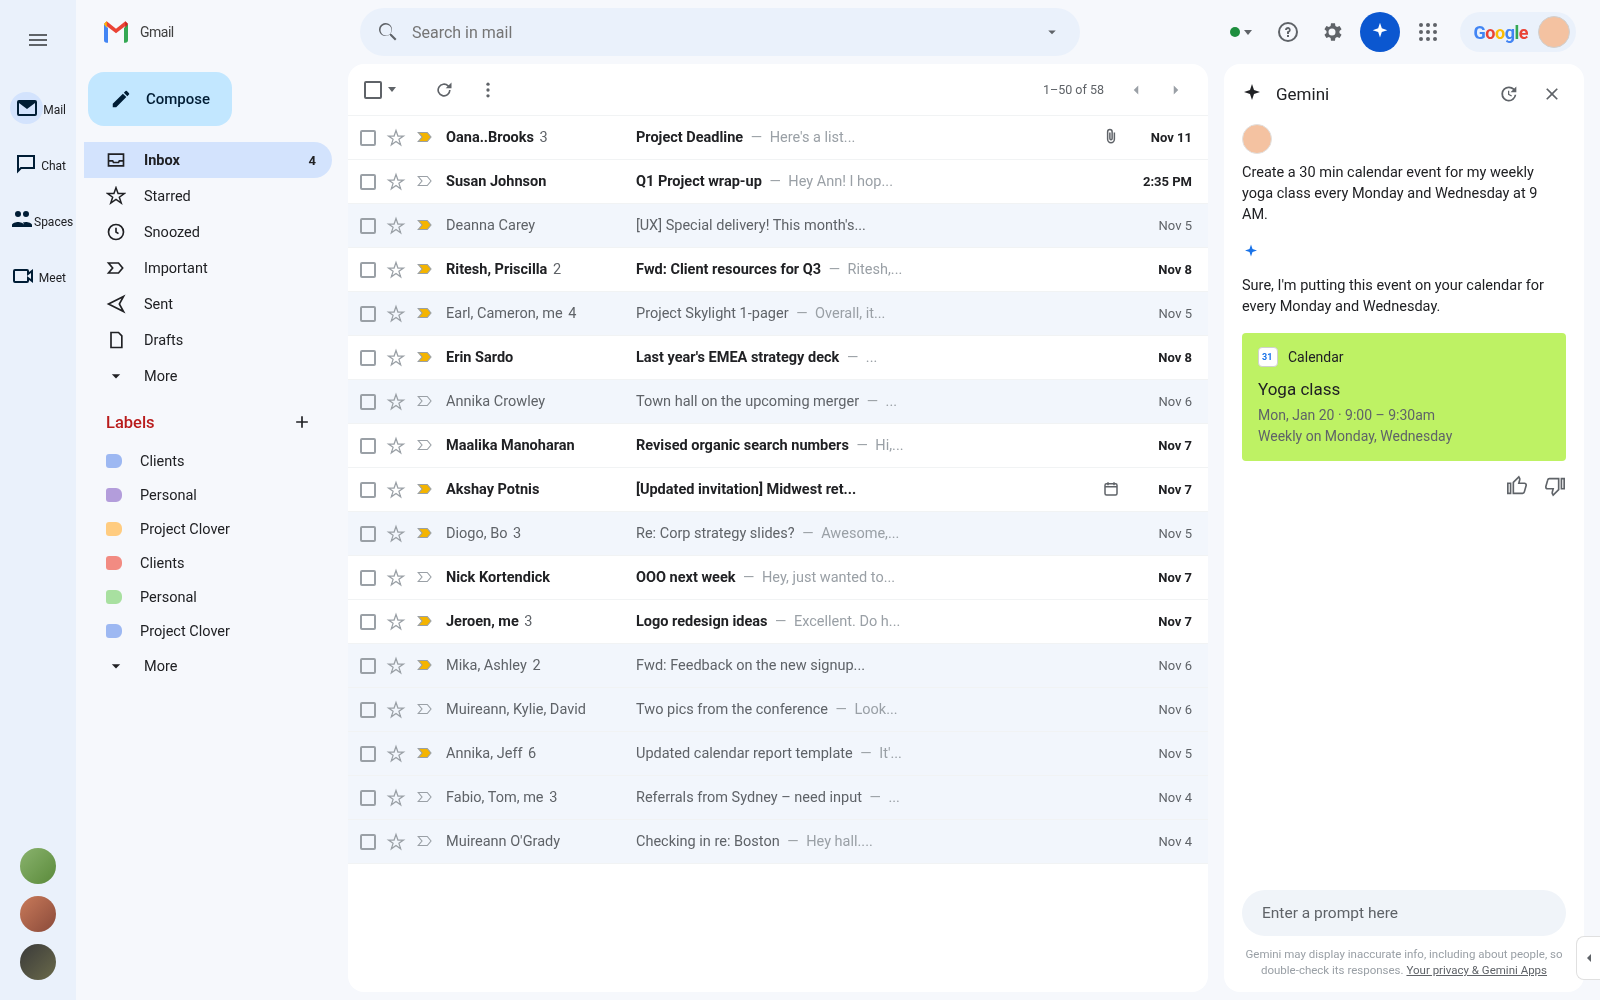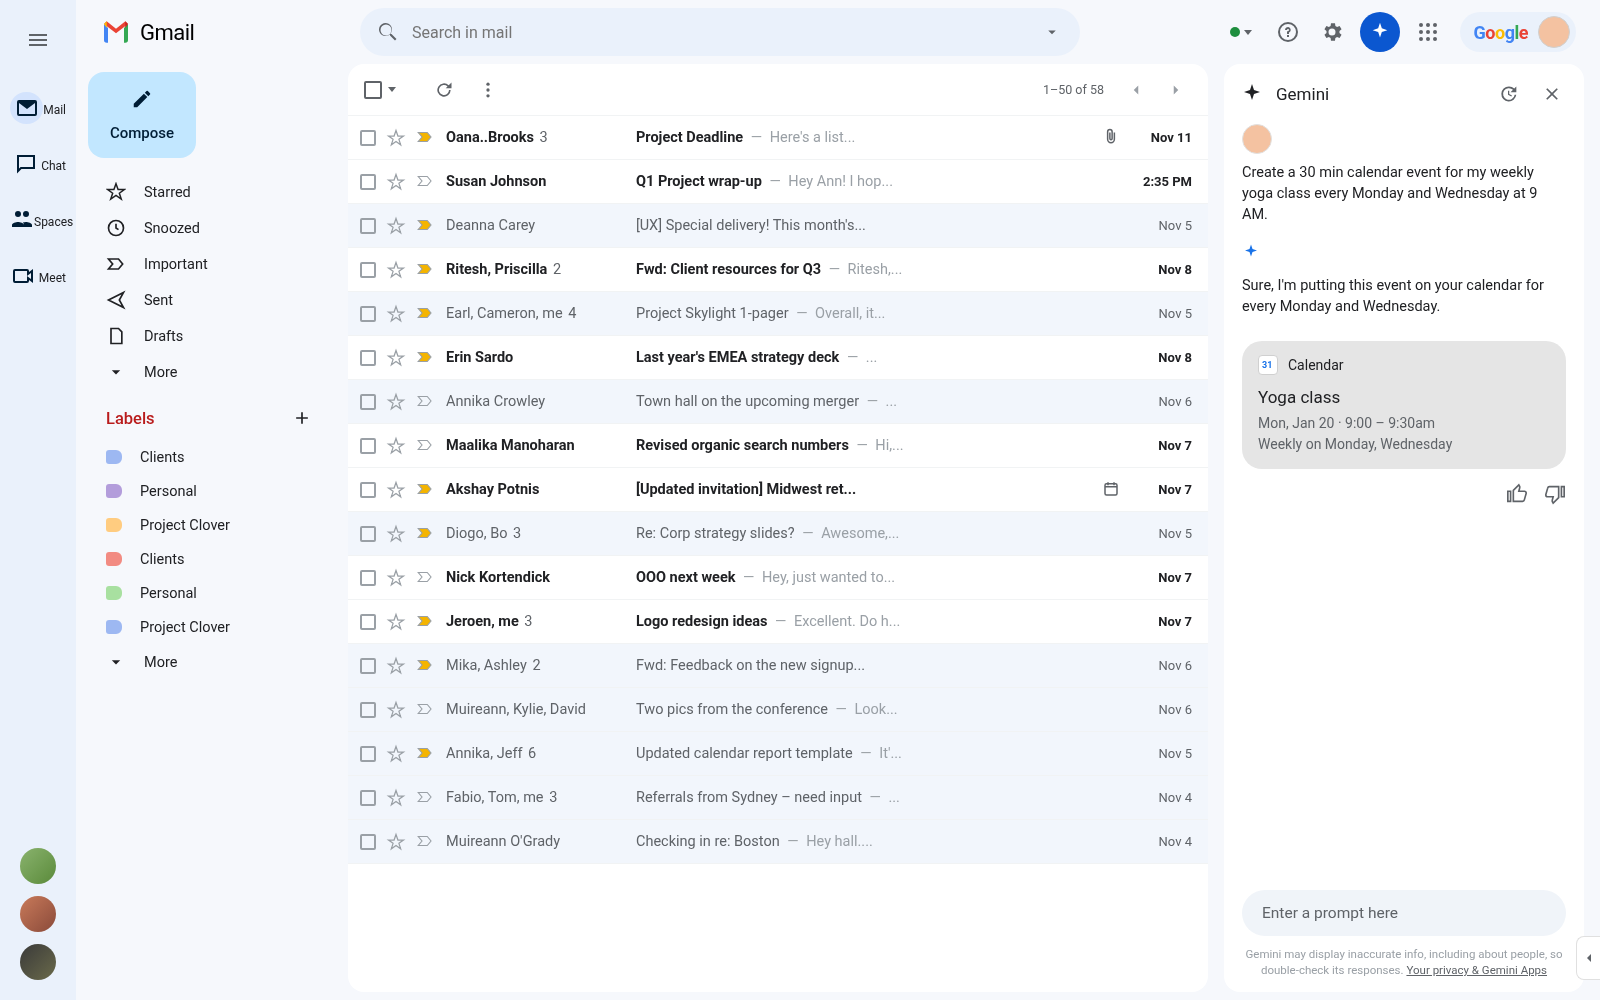--- a/index.html
+++ b/index.html
@@ -14,41 +14,41 @@
 .rail-item span { font-size: 12px; color: #202124; margin-top: 4px; }
 .rail-avatars { position: absolute; bottom: 20px; display: flex; flex-direction: column; gap: 12px; align-items: center; }
 .rail-avatars .av { width: 36px; height: 36px; border-radius: 50%; }
 .av1 { background: linear-gradient(135deg,#8ab36e,#5a8a3a); }
 .av2 { background: linear-gradient(135deg,#c97a5a,#8a4a3a); }
 .av3 { background: linear-gradient(135deg,#3a3a3a,#6a6a4a); }
 .main-col { flex: 1; display: flex; flex-direction: column; }
 .topbar { height: 64px; display: flex; align-items: center; padding: 8px 16px; gap: 8px; }
 .brand { display: flex; align-items: center; gap: 8px; width: 250px; padding-left: 8px;}
 .brand-logo { width: 32px; height: 32px; position: relative; }
-.brand-text { font-size: 22px; color: #000000; letter-spacing: -0.5px; }
+.brand-text { font-size: 14px; color: #404040; letter-spacing: -0.5px; }
 .search-box { flex: 1; max-width: 720px; height: 48px; background: #eaf1fb; border-radius: 24px; display: flex; align-items: center; padding: 0 8px 0 16px; margin-left: 10px; }
 .search-box svg.sicon { width: 24px; height: 24px; fill: #5f6368; margin-right: 12px; }
 .search-box input { flex: 1; border: none; background: transparent; font-size: 16px; color: #5f6368; outline: none; }
 .search-box .expand { width: 40px; height: 40px; display: flex; align-items: center; justify-content: center; cursor: pointer;}
 .search-box .expand svg { width: 18px; height: 18px; fill: #5f6368;}
 .top-actions { display: flex; align-items: center; gap: 4px; margin-left: auto; padding-right: 8px;}
 .status-dot { display: flex; align-items: center; gap: 4px; padding: 0 12px; cursor:pointer;}
 .dot-green { width: 10px; height: 10px; border-radius: 50%; background: #1e8e3e; }
 .tri-down { width:0;height:0;border-left:4px solid transparent;border-right:4px solid transparent;border-top:5px solid #5f6368;}
 .icon-btn { width: 40px; height: 40px; border-radius: 50%; display: flex; align-items: center; justify-content: center; cursor: pointer; }
 .icon-btn svg { width: 24px; height: 24px; fill: #5f6368; }
 .gemini-fab { width: 40px; height: 40px; border-radius: 50%; background: #0b57d0; display:flex;align-items:center;justify-content:center; margin: 0 4px;}
 .gemini-fab svg { width:22px; height:22px; fill:#fff;}
 .google-chip { display:flex; align-items:center; gap:10px; background:#eaf1fb; border-radius: 22px; padding: 4px 6px 4px 14px; margin-left: 8px;}
 .google-logo-text { font-size: 18px; font-weight: 700; letter-spacing: -0.5px;}
 .g1{color:#4285f4;}.g2{color:#ea4335;}.g3{color:#fbbc05;}.g4{color:#4285f4;}.g5{color:#34a853;}.g6{color:#ea4335;}
 .user-avatar { width: 32px; height:32px; border-radius: 50%; background: #f4c2a1; border: 1px solid #d0d0d0;}
 .workspace { flex: 1; display: flex; padding: 0 16px 8px 0; gap: 16px; min-height: 0; }
 .sidebar { width: 256px; padding: 8px 0 8px 8px; overflow-y: auto; }
-.compose { display: inline-flex; align-items: center; gap: 14px; background: #c2e7ff; color: #001d35; padding: 16px 22px; border-radius: 16px; font-size: 15px; font-weight: 500; cursor: pointer; margin: 0 0 16px 4px; flex-direction: column; }
+.compose { display: inline-flex; align-items: center; gap: 14px; background: #c2e7ff; color: #001d35; padding: 16px 22px; border-radius: 16px; font-size: 15px; font-weight: 500; cursor: pointer; margin: 0 0 16px 4px; }
 .compose svg { width: 22px; height: 22px; fill: #001d35; }
 .nav-item { display: flex; align-items: center; gap: 18px; height: 36px; padding: 0 16px 0 22px; border-radius: 0 18px 18px 0; cursor: pointer; font-size: 14.5px; color: #202124; }
 .nav-item svg { width: 20px; height: 20px; fill: #202124; flex-shrink:0;}
 .nav-item.active { background: #d3e3fd; font-weight: 700; }
 .nav-item .count { margin-left: auto; font-size: 13px; font-weight: 700; }
 .labels-head { display: flex; align-items: center; justify-content: space-between; padding: 14px 16px 8px 22px; font-size: 16.5px; font-weight: 500; color: #b91c1c; }
 .labels-head .plus { width: 28px; height: 28px; display:flex;align-items:center;justify-content:center; cursor:pointer;}
 .labels-head .plus svg { width:20px; height:20px; fill:#202124;}
 .label-item { display: flex; align-items: center; gap: 18px; height: 34px; padding-left: 22px; cursor: pointer; font-size: 14.5px; color:#202124;}
 .label-swatch { width: 16px; height: 14px; border-radius: 3px 6px 6px 3px; }
@@ -93,21 +93,21 @@
 .gp-head .title { font-size: 17px; color: #202124; flex:1;}
 .gp-head .hbtn { width:32px; height:32px; display:flex;align-items:center;justify-content:center; cursor:pointer;}
 .gp-head .hbtn svg { width:20px;height:20px;fill:#5f6368;}
 .gp-body { flex: 1; padding: 0 18px 12px; overflow-y: auto; }
 .gp-msg { display: flex; gap: 0; margin-bottom: 18px;}
 .gp-av { width: 30px; height:30px; border-radius:50%; background:#f4c2a1; flex-shrink:0; border:1px solid #e0e0e0;}
 .gp-text { font-size: 14.5px; color: #202124; line-height: 1.45; }
 .gp-text.user { margin-top: 0px;}
 .spark-blue { width:18px; height:18px; display:inline-block;}
 .spark-blue svg { width:18px;height:18px;fill:#1a73e8;}
-.card { background: #e5e5e5; border-radius: 20px; padding: 14px 16px; margin-top: 24px;}
+.card { background: #bef264; border-radius: 4px; padding: 14px 16px; margin-top: 16px;}
 .card-top { display:flex; align-items:center; gap:10px; font-size: 14px; color:#202124; margin-bottom: 12px;}
 .cal-icon { width:20px; height:20px; border-radius:4px; background:#fff; border:1px solid #d0d0d0; position:relative;}
 .cal-icon::after{content:"31"; font-size:9px; color:#1a73e8; position:absolute; top:4px; left:3px; font-weight:700;}
 .card-title { font-size: 17px; color:#202124; margin-bottom: 6px;}
 .card-sub { font-size: 14px; color:#5f6368; line-height:1.5;}
 .feedback { display:flex; justify-content:flex-end; gap:16px; margin-top:14px;}
 .feedback svg { width:22px;height:22px;fill:none;stroke:#5f6368;stroke-width:1.8; cursor:pointer;}
 .gp-footer { padding: 12px 18px 14px;}
 .prompt-box { background: #f0f4f9; border-radius: 24px; padding: 14px 20px; font-size: 15.5px; color: #5f6368; cursor: text; }
 .disclaimer { font-size: 11.5px; color: #9aa0a6; text-align: center; margin-top: 10px; line-height: 1.4;}
@@ -232,20 +232,27 @@
   <div class="workspace">
 
     <div class="sidebar">
       <div class="compose">
         <svg viewBox="0 0 24 24">
             <path d="M3 17.25V21h3.75L17.81 9.94l-3.75-3.75zM20.71 7.04a1 1 0 0 0 0-1.41l-2.34-2.34a1 1 0 0 0-1.41 0L15.13 5.12l3.75 3.75z"></path>
           </svg>
         <span>Compose</span>
       </div>
       <div id="nav-items">
+          <div class="nav-item active">
+            <svg viewBox="0 0 24 24">
+              <path d="M3 5h18v14H3zM3 13h5l1 2h6l1-2h5" fill="none" stroke="#202124" stroke-width="2"></path>
+            </svg>
+            <span>Inbox</span>
+            <span class="count">4</span>
+          </div>
           <div class="nav-item">
             <svg viewBox="0 0 24 24">
               <path d="M12 2l2.5 7H22l-6 4.5 2.3 7L12 16l-6.3 4.5L8 13.5 2 9h7.5z" fill="none" stroke="#202124" stroke-width="1.8"></path>
             </svg>
             <span>Starred</span>
           </div>
           <div class="nav-item">
             <svg viewBox="0 0 24 24">
               <circle cx="12" cy="12" r="9" fill="none" stroke="#202124" stroke-width="2"></circle>
               <path d="M12 7v5l3 2" fill="none" stroke="#202124" stroke-width="2"></path>

